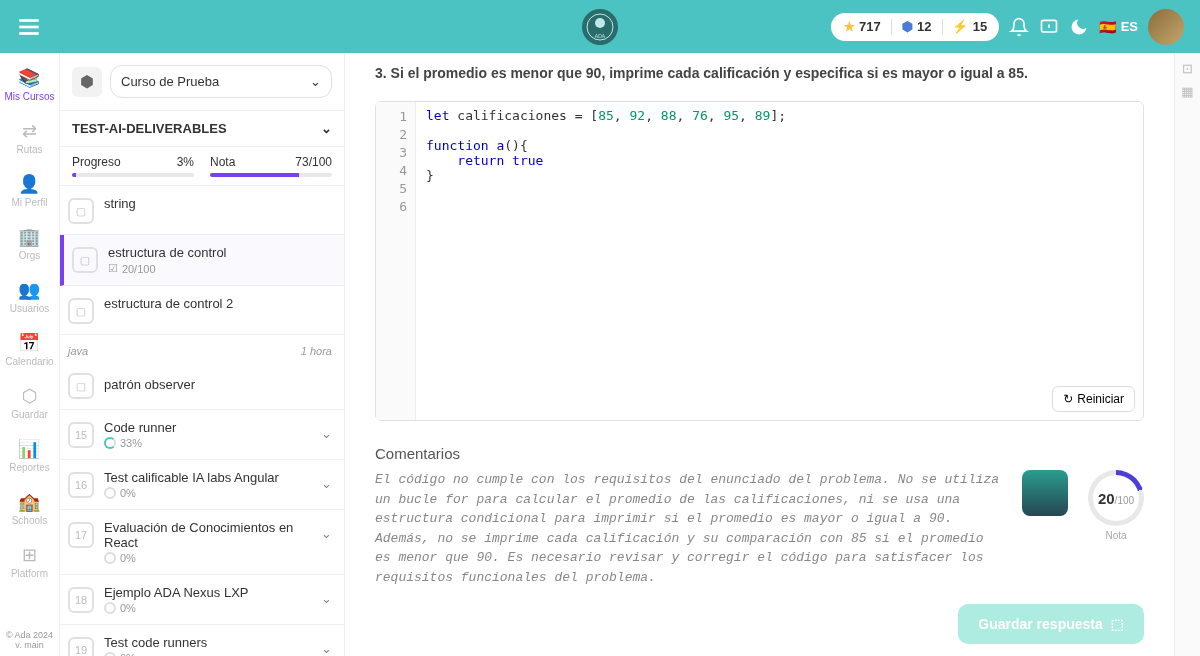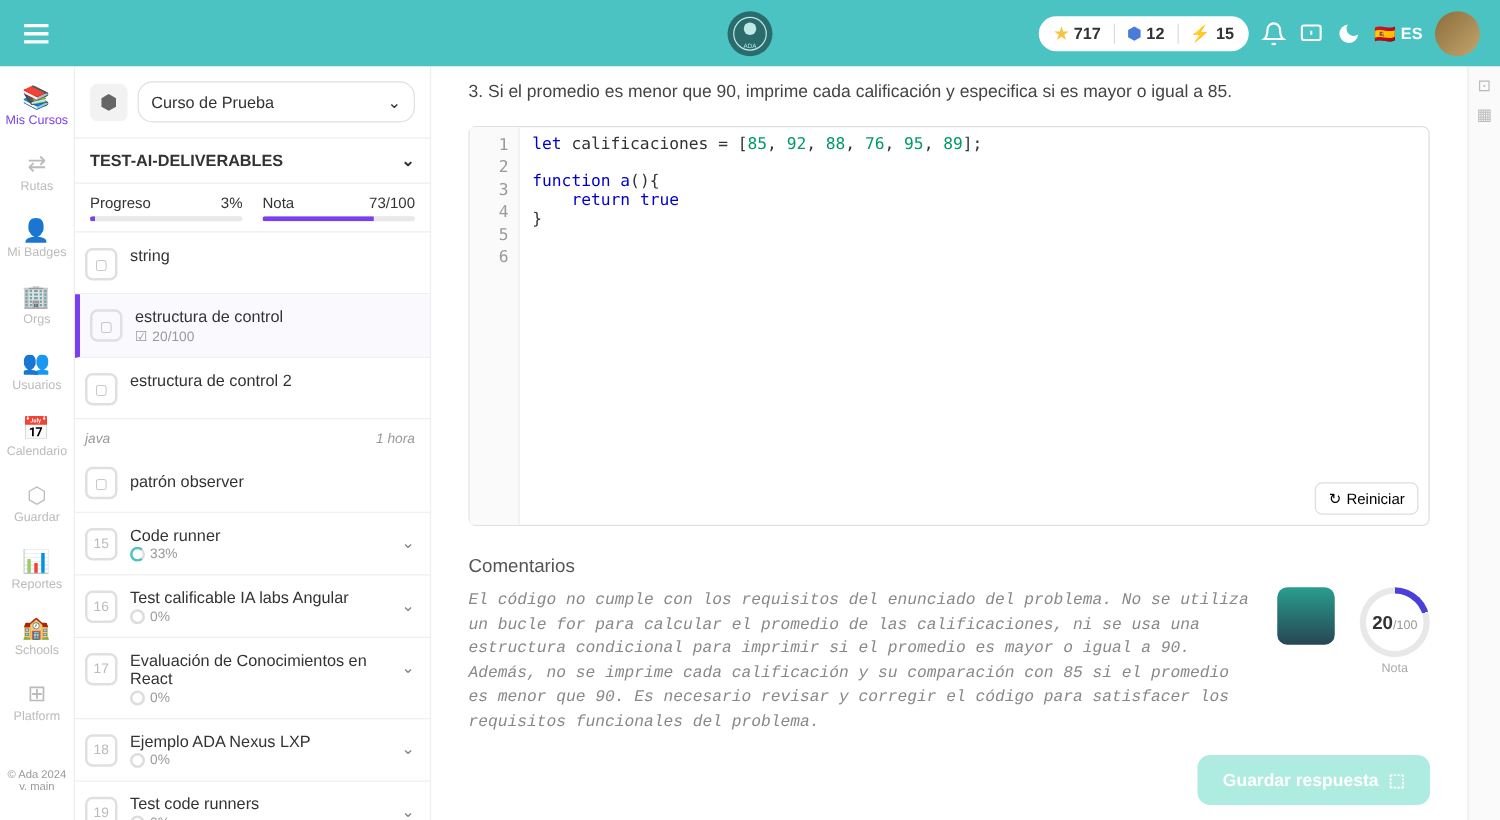--- a/index.html
+++ b/index.html
@@ -21,21 +21,21 @@
 .avatar { width: 36px; height: 36px; border-radius: 50%; background: linear-gradient(135deg, #8a6d3b, #c4a56c); }
 
 
 .layout { display: flex; height: calc(100vh - 53px); }
 
 
 .leftnav { width: 60px; background: white; border-right: 1px solid #eee; display: flex; flex-direction: column; align-items: center; padding-top: 8px; gap: 6px; font-size: 10px; color: #bbb; }
 .leftnav-item { display: flex; flex-direction: column; align-items: center; gap: 2px; padding: 6px 0; cursor: pointer; width: 100%; }
 .leftnav-item.active { color: #7b3ff2; }
 .leftnav-icon { font-size: 18px; }
-.leftnav-footer { margin-top: auto; padding-bottom: 22px; text-align: center; color: #999; font-size: 9px; }
+.leftnav-footer { margin-top: auto; padding-bottom: 6px; text-align: center; color: #999; font-size: 9px; }
 
 
 .sidebar { width: 285px; background: white; border-right: 1px solid #eee; display: flex; flex-direction: column; overflow: hidden; }
 .course-header { display: flex; align-items: center; gap: 8px; padding: 12px; border-bottom: 1px solid #eee; }
 .course-badge { width: 30px; height: 30px; background: #f2f2f2; border-radius: 6px; display: flex; align-items: center; justify-content: center; font-size: 16px; color: #666; }
 .course-select { flex: 1; border: 1px solid #e0e0e0; border-radius: 12px; padding: 8px 10px; display: flex; justify-content: space-between; align-items: center; cursor: pointer; font-size: 13px; }
 .section-title { font-weight: 700; font-size: 13px; padding: 10px 12px; border-bottom: 1px solid #eee; display: flex; justify-content: space-between; align-items: center; cursor: pointer; }
 .progress-row { display: flex; padding: 8px 12px; gap: 16px; font-size: 12px; border-bottom: 1px solid #eee; }
 .progress-col { flex: 1; }
 .progress-label-row { display: flex; justify-content: space-between; margin-bottom: 4px; }
@@ -49,21 +49,21 @@
 .lesson-title { font-size: 13px; color: #333; margin-bottom: 2px; }
 .lesson-sub { font-size: 11px; color: #999; display: flex; align-items: center; gap: 4px; }
 .lesson-meta { font-size: 11px; color: #999; font-style: italic; display: flex; justify-content: space-between; }
 .lesson-chev { color: #888; margin-top: 6px; }
 .circ-sm { width: 12px; height: 12px; border: 2px solid #ddd; border-radius: 50%; display: inline-block; }
 .circ-sm.partial { border-color: #4bc3c3; border-right-color: #ddd; }
 
 
 .content { flex: 1; display: flex; flex-direction: column; overflow: hidden; background: white; }
 .content-scroll { flex: 1; overflow-y: auto; padding: 12px 30px 16px; }
-.instruction { font-size: 14px; color: #444; margin-bottom: 20px; }
+.instruction { font-size: 14px; color: #444; margin-bottom: 20px; font-weight: bold; }
 .code-block { border: 1px solid #e0e0e0; border-radius: 6px; min-height: 320px; display: flex; font-family: 'Menlo', 'Consolas', monospace; font-size: 13px; position: relative; }
 .gutter { width: 40px; text-align: right; padding: 6px 8px 6px 0; color: #999; background: #fafafa; border-right: 1px solid #eee; }
 .gutter div { line-height: 18px; }
 .code { padding: 6px 10px; white-space: pre; }
 .kw { color: #0000cc; }
 .num { color: #009966; }
 .fn { color: #0000cc; }
 .bool { color: #0000cc; }
 .reset-btn { position: absolute; bottom: 8px; right: 8px; background: white; border: 1px solid #ddd; border-radius: 6px; padding: 5px 10px; font-size: 12px; cursor: pointer; display: flex; align-items: center; gap: 4px; }
 
@@ -151,21 +151,21 @@
     <div class="leftnav-item active">
         <span class="leftnav-icon">📚</span>
         <span>Mis Cursos</span>
       </div>
     <div class="leftnav-item">
         <span class="leftnav-icon">⇄</span>
         <span>Rutas</span>
       </div>
     <div class="leftnav-item">
         <span class="leftnav-icon">👤</span>
-        <span>Mi Badges</span>
+        <span>Mi Perfil</span>
       </div>
     <div class="leftnav-item">
         <span class="leftnav-icon">🏢</span>
         <span>Orgs</span>
       </div>
     <div class="leftnav-item">
         <span class="leftnav-icon">👥</span>
         <span>Usuarios</span>
       </div>
     <div class="leftnav-item">

